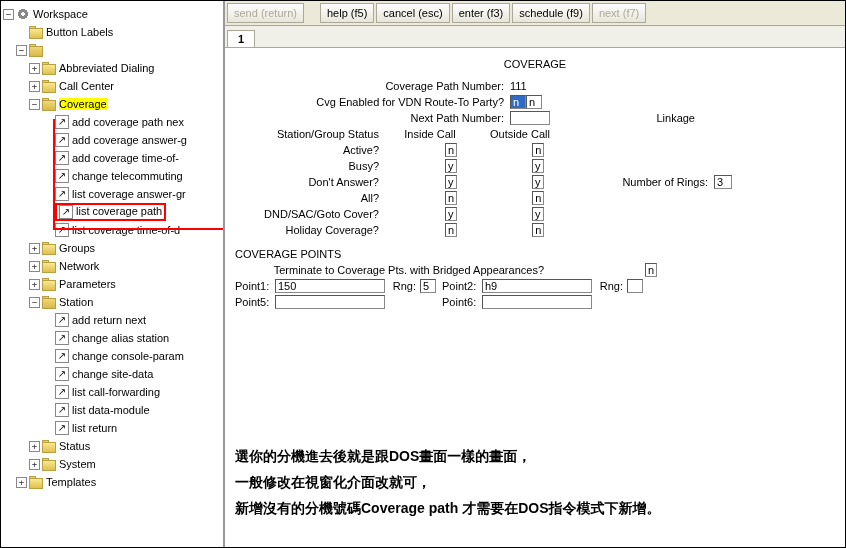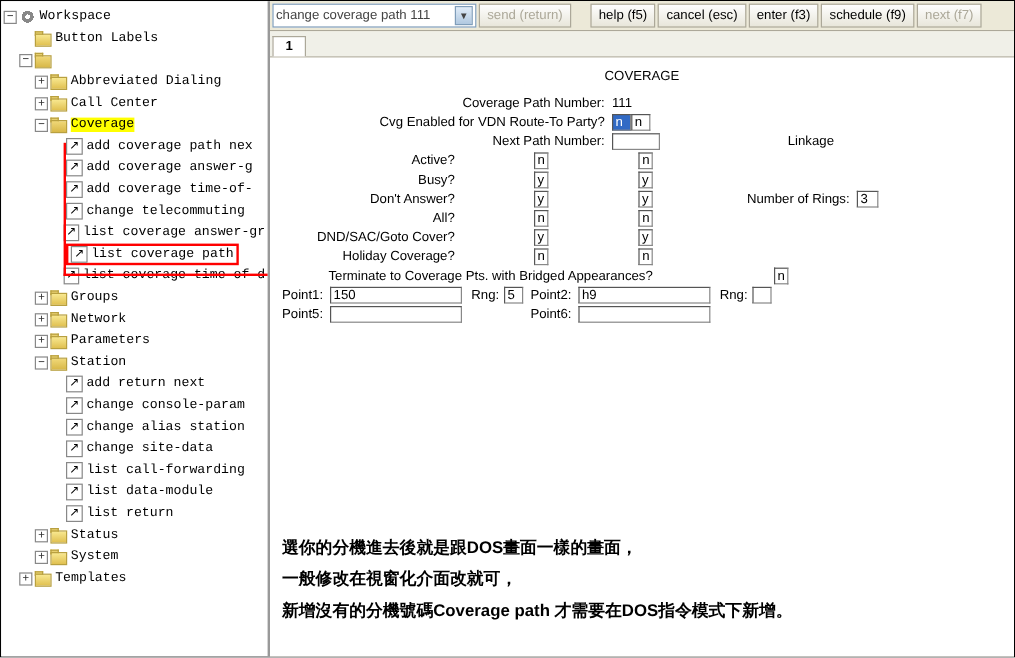--- a/index.html
+++ b/index.html
@@ -11,21 +11,21 @@
 .expander { width: 11px; height: 11px; border: 1px solid #888; display: inline-flex; align-items: center; justify-content: center; font-size: 9px; line-height: 1; margin-right: 2px; background: #fff; cursor: pointer; color: #333; font-family: monospace; }
 .spacer { width: 13px; display: inline-block; }
 .indent { display: inline-block; }
 .folder-icon { width: 14px; height: 12px; display: inline-block; margin-right: 3px; position: relative; }
 .folder-icon::before { content: ""; position: absolute; top: 0; left: 0; width: 5px; height: 3px; background: #e8d070; border: 1px solid #b8a040; border-bottom: none; }
 .folder-icon::after { content: ""; position: absolute; top: 2px; left: 0; width: 12px; height: 9px; background: linear-gradient(#f8e890, #e0c050); border: 1px solid #b8a040; }
 .folder-open::after { background: linear-gradient(#f0d878, #d8b848); }
 .wheel-icon { width: 14px; height: 14px; display: inline-block; margin-right: 3px; background: radial-gradient(circle, #fff 2px, #888 2px, #888 5px, transparent 5px); border-radius: 50%; }
 .shortcut-icon { width: 14px; height: 14px; display: inline-block; margin-right: 3px; border: 1px solid #888; background: #fff; position: relative; font-size: 8px; text-align: center; line-height: 12px; }
 .shortcut-icon::after { content: "↗"; color: #000; font-size: 10px; }
-.label { cursor: default; font-family: Liberation Mono, monospace; }
+.label { cursor: default; }
 .hl-yellow { background: #ffff00; }
 .hl-selected { border: 2px solid #ff0000; padding: 0 2px; }
 .red-arrow { position: absolute; left: 52px; top: 118px; width: 2px; height: 111px; background: #ff0000; }
 .red-arrow-h { position: absolute; left: 52px; top: 227px; width: 186px; height: 2px; background: #ff0000; }
 
 .main { flex: 1; display: flex; flex-direction: column; background: #ece9d8; }
 .toolbar { display: flex; gap: 2px; padding: 2px; background: #ece9d8; border-bottom: 1px solid #aca899; }
 .combo { width: 170px; height: 20px; border: 1px solid #7f9db9; background: #fff; display: flex; align-items: center; padding: 0 2px; font-size: 11px; color: #444; }
 .combo-arrow { width: 15px; height: 16px; background: linear-gradient(#e0ecf8,#b0c8e0); border: 1px solid #7f9db9; margin-left: auto; display: flex; align-items: center; justify-content: center; font-size: 8px; }
 .btn { height: 20px; padding: 0 6px; border: 1px solid #aca899; background: linear-gradient(#fefefe, #e8e6da); font-size: 11px; display: inline-flex; align-items: center; cursor: pointer; }
@@ -139,26 +139,26 @@
           <span class="label">Station</span>
         </div>
       <div class="tree-node">
           <span class="indent" style="width:52px"></span>
           <span class="shortcut-icon"></span>
           <span class="label">add return next</span>
         </div>
       <div class="tree-node">
           <span class="indent" style="width:52px"></span>
           <span class="shortcut-icon"></span>
+          <span class="label">change alias station</span>
+        </div>
+      <div class="tree-node">
+          <span class="indent" style="width:52px"></span>
+          <span class="shortcut-icon"></span>
           <span class="label">change console-param</span>
-        </div>
-      <div class="tree-node">
-          <span class="indent" style="width:52px"></span>
-          <span class="shortcut-icon"></span>
-          <span class="label">change alias station</span>
         </div>
       <div class="tree-node">
           <span class="indent" style="width:52px"></span>
           <span class="shortcut-icon"></span>
           <span class="label">change site-data</span>
         </div>
       <div class="tree-node">
           <span class="indent" style="width:52px"></span>
           <span class="shortcut-icon"></span>
           <span class="label">list call-forwarding</span>
@@ -192,24 +192,20 @@
           <span class="label">Templates</span>
         </div>
     </div>
     <div class="red-arrow"></div>
     <div class="red-arrow-h"></div>
 
   </div>
 
   <div class="main">
     <div class="toolbar">
-      <div class="combo">
-        <span>change coverage path 111</span>
-        <span class="combo-arrow">▼</span>
-      </div>
       <button class="btn disabled">send (return)</button>
       <span style="width:12px"></span>
       <button class="btn">help (f5)</button>
       <button class="btn">cancel (esc)</button>
       <button class="btn">enter (f3)</button>
       <button class="btn">schedule (f9)</button>
       <button class="btn disabled">next (f7)</button>
     </div>
     <div class="tab-strip">
       <div class="tab">1</div>
@@ -226,20 +222,25 @@
         <span class="val" style="width:16px;background:#316ac5;color:#fff">n</span>
         <span class="val" style="width:16px">n</span>
       </div>
       <div class="row">
         <span class="lbl" style="width:275px">Next Path Number:</span>
         <span class="val" style="width:40px"></span>
         <span class="lbl" style="width:151px">Linkage</span>
       </div>
 
       <div class="row">
+        <span class="lbl" style="width:150px">Station/Group Status</span>
+        <span style="width:90px;text-align:center">Inside Call</span>
+        <span style="width:90px;text-align:center">Outside Call</span>
+      </div>
+      <div class="row">
           <span class="lbl" style="width:150px">Active?</span>
           <span style="width:60px"></span>
           <span class="val">n</span>
           <span style="width:75px"></span>
           <span class="val">n</span>
         </div>
       <div class="row">
           <span class="lbl" style="width:150px">Busy?</span>
           <span style="width:60px"></span>
           <span class="val">y</span>
@@ -270,20 +271,21 @@
           <span class="val">y</span>
         </div>
       <div class="row">
           <span class="lbl" style="width:150px">Holiday Coverage?</span>
           <span style="width:60px"></span>
           <span class="val">n</span>
           <span style="width:75px"></span>
           <span class="val">n</span>
         </div>
 
+      <div class="section-hdr">COVERAGE POINTS</div>
       <div class="row">
         <span class="lbl" style="width:315px">Terminate to Coverage Pts. with Bridged Appearances?</span>
         <span style="width:95px"></span>
         <span class="val">n</span>
       </div>
       <div class="row">
         <span style="width:40px">Point1:</span>
         <span class="val" style="width:110px">150</span>
         <span style="width:35px;text-align:right;padding-right:4px">Rng:</span>
         <span class="val" style="width:16px">5</span>

